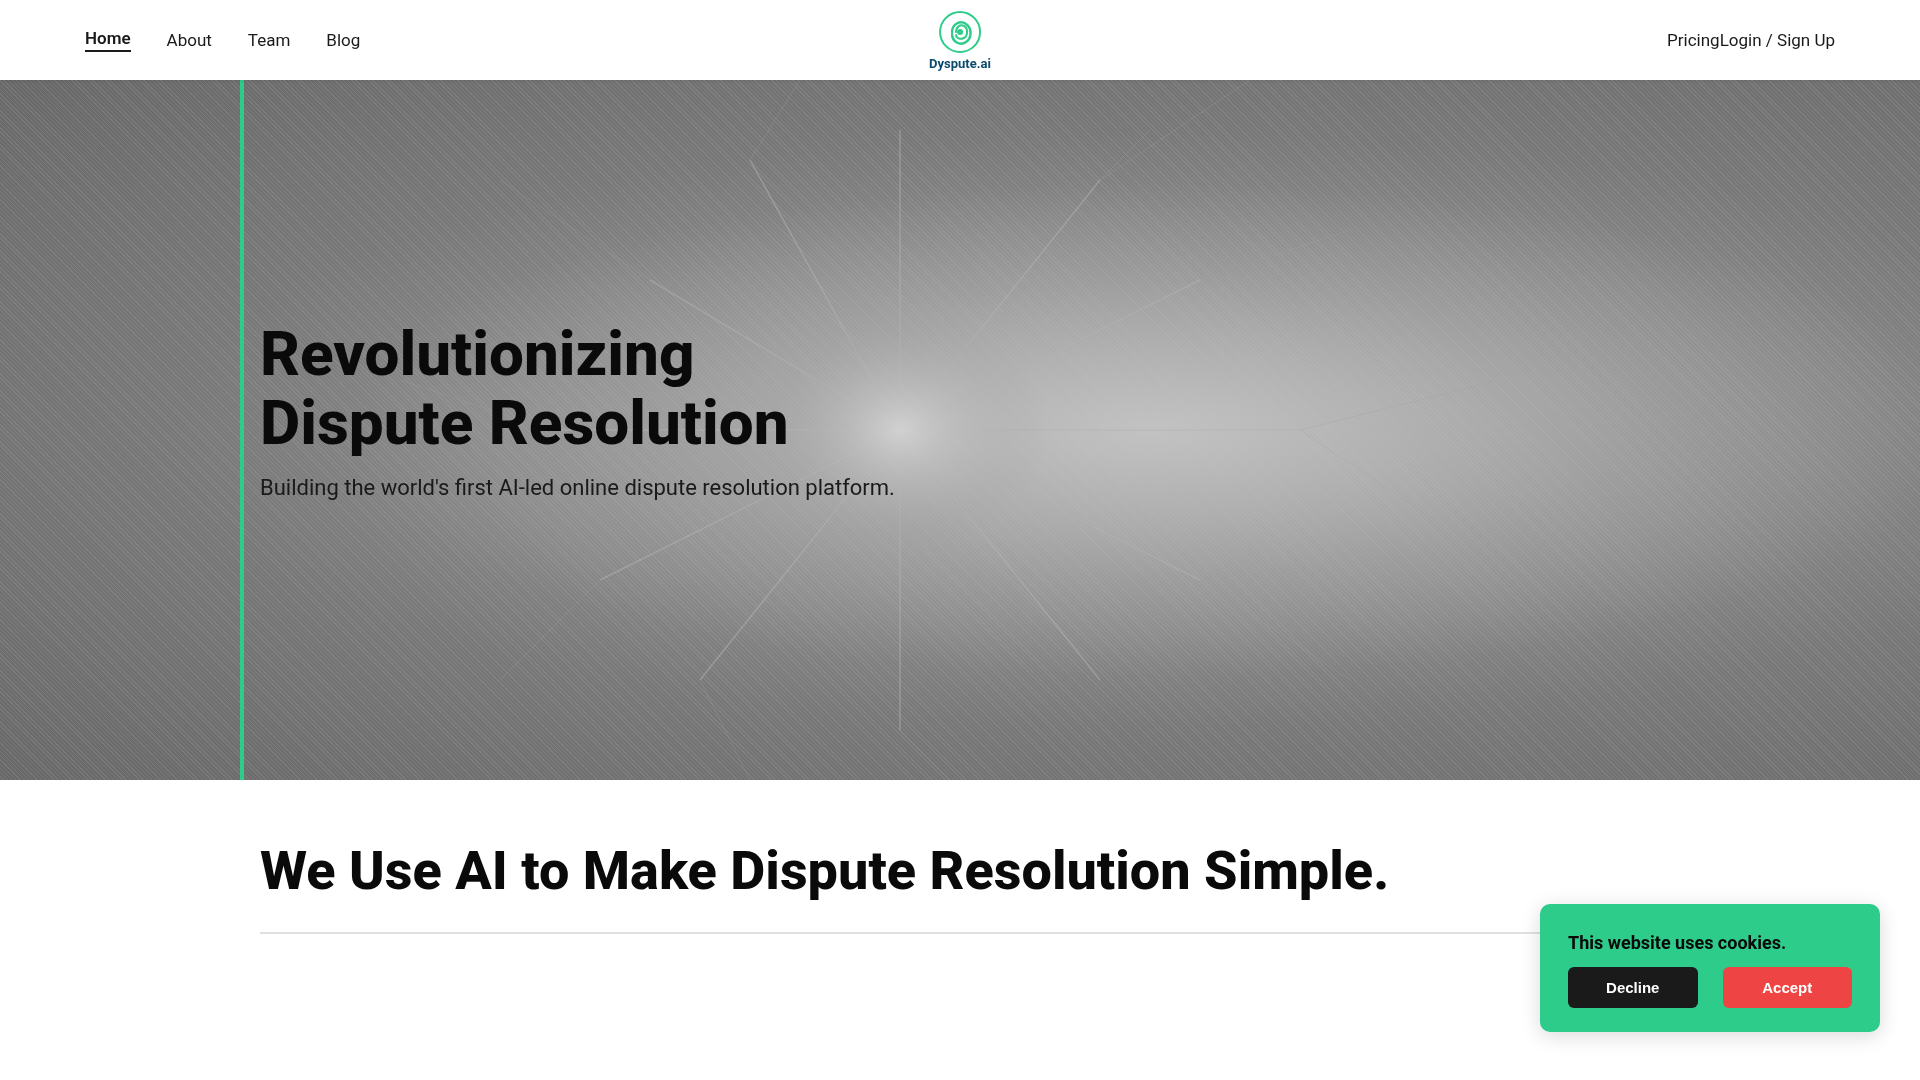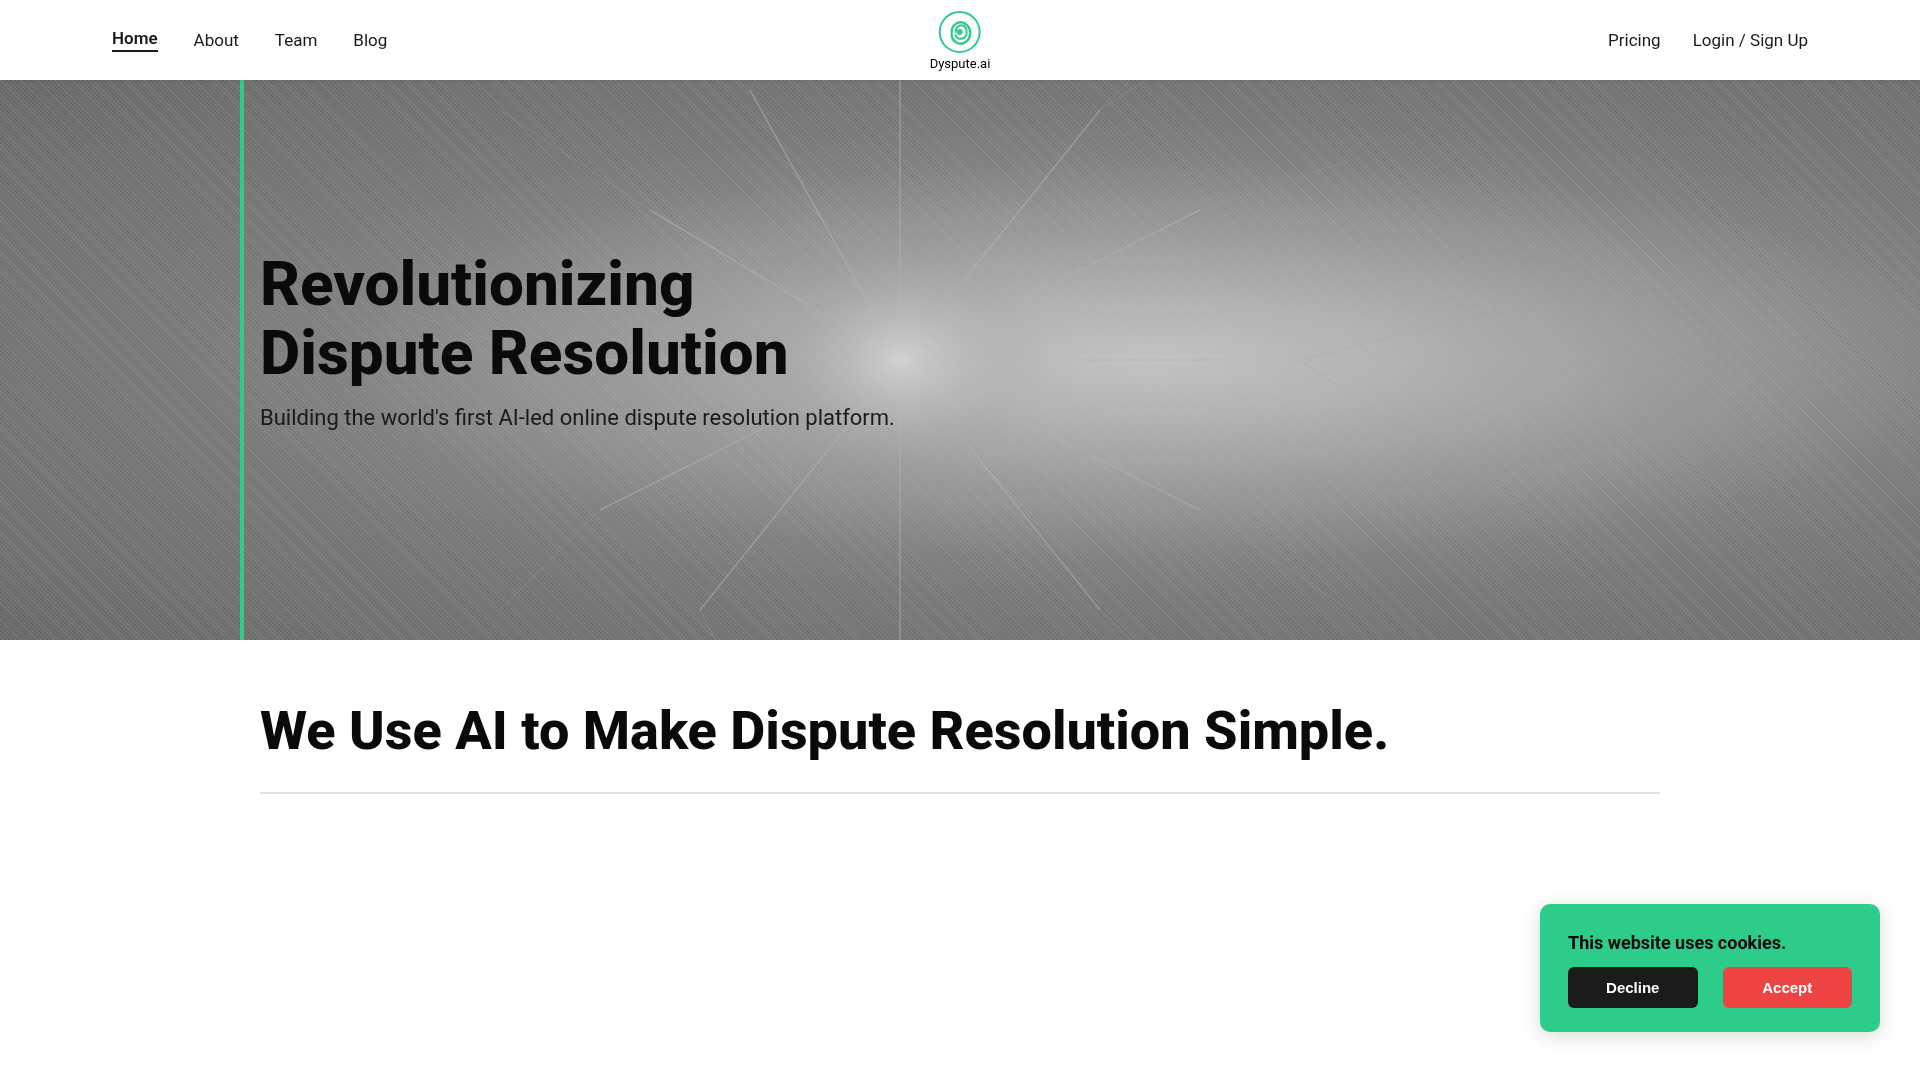--- a/index.html
+++ b/index.html
@@ -19,21 +19,21 @@
     .navbar {
       position: fixed;
       top: 0;
       left: 0;
       right: 0;
       height: 80px;
       background: rgba(255,255,255,0.95);
       display: flex;
       align-items: center;
       justify-content: space-between;
-      padding: 0 112px;
+      padding: 0 85px;
       z-index: 100;
       box-shadow: 0 1px 4px rgba(0,0,0,0.08);
     }
 
     .nav-left {
       display: flex;
       align-items: center;
       gap: 36px;
     }
 
@@ -61,49 +61,48 @@
       transform: translateX(-50%);
     }
 
     .logo-icon {
       width: 44px;
       height: 44px;
     }
 
     .logo-text {
       font-size: 13px;
-      color: #000000;
-      font-weight: 400;
+      color: #0c4a6e;
+      font-weight: 700;
       margin-top: 2px;
     }
 
     .nav-right {
       display: flex;
       align-items: center;
-      gap: 32px;
     }
 
     .nav-pricing {
       font-size: 17px;
       color: #1a1a1a;
       cursor: pointer;
       font-weight: 400;
     }
 
     .nav-auth {
       font-size: 17px;
       color: #1a1a1a;
       cursor: pointer;
       font-weight: 400;
     }
 
     
     .hero {
       width: 100%;
-      height: 560px;
+      height: 700px;
       margin-top: 80px;
       position: relative;
       background: #737373;
       overflow: hidden;
       display: flex;
       align-items: center;
     }
 
     .hero-bg {
       position: absolute;

